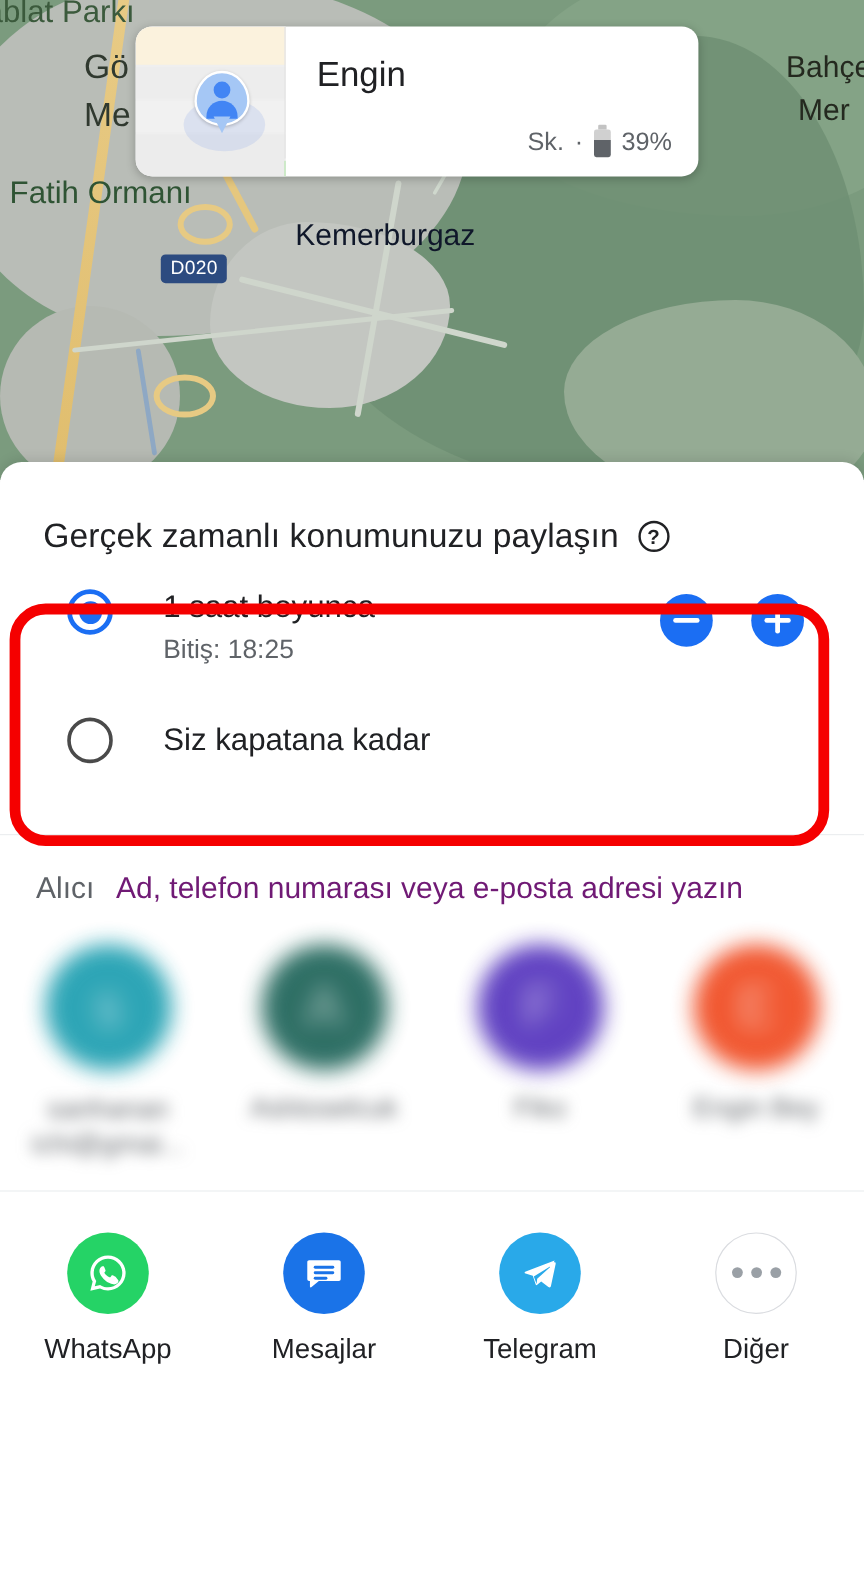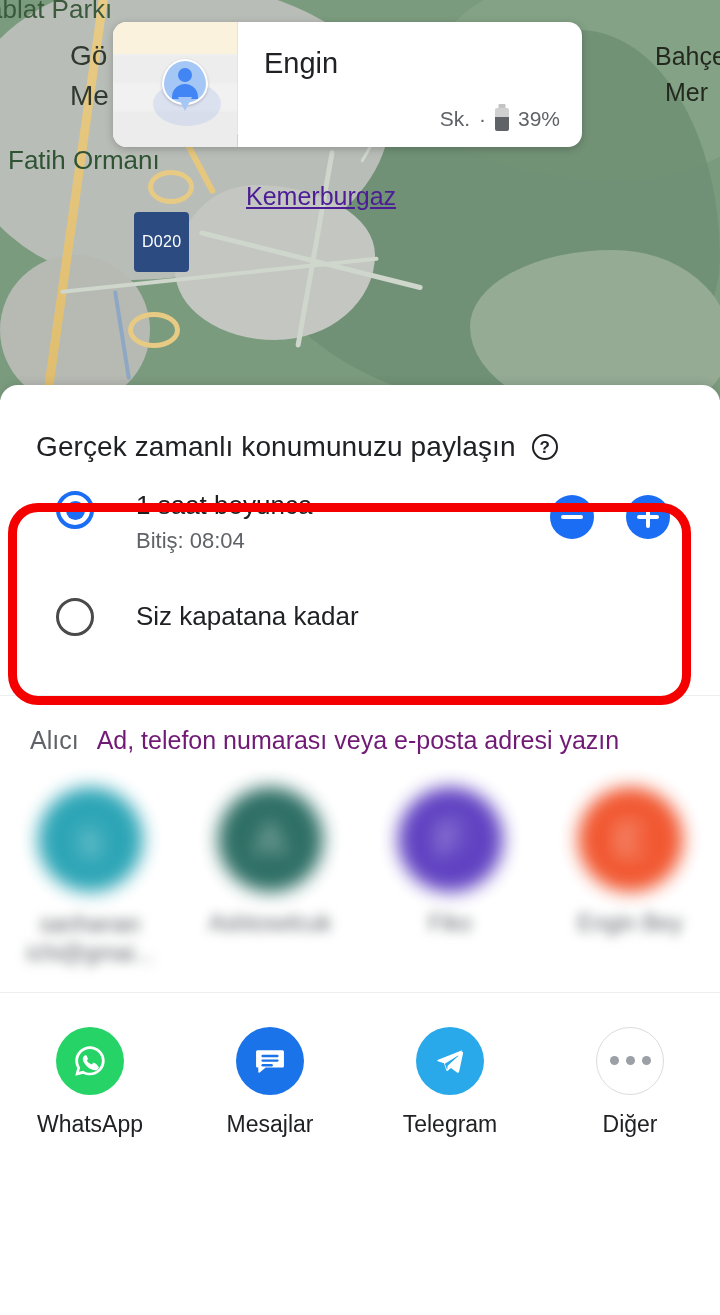--- a/index.html
+++ b/index.html
@@ -75,27 +75,27 @@
   }
   .map-label {
     position:absolute; white-space:nowrap;
     font-family:"Liberation Sans", sans-serif;
     color:#3f4a3f;
   }
   .lbl-park   { left:-12px; top:-6px; font-size:26px; color:#3b5a3c; }
   .lbl-go     { left:70px;  top:40px; font-size:28px; color:#30392f; }
   .lbl-me     { left:70px;  top:80px; font-size:28px; color:#30392f; }
   .lbl-fatih  { left:8px;   top:145px; font-size:26px; color:#2f5434; }
-  .lbl-kemer  { left:246px; top:182px; font-size:25px; color:#4c1d95;text-decoration:underline; }
+  .lbl-kemer  { left:246px; top:182px; font-size:25px; color:#0f172a; }
   .lbl-bahce  { left:655px; top:42px;  font-size:25px; color:#24291f; }
   .lbl-mer    { left:665px; top:78px;  font-size:25px; color:#24291f; }
   .road-shield {
     position:absolute; left:134px; top:212px;
     background:#2c4b80; color:#fff; font-size:16px;
-    padding:21px 8px; border-radius:4px; letter-spacing:.3px;
+    padding:3px 8px; border-radius:4px; letter-spacing:.3px;
   }
 
   
   .person-card {
     position:absolute; left:113px; top:22px; width:469px; height:125px;
     background:#fff; border-radius:14px;
     box-shadow:0 2px 8px rgba(0,0,0,.22);
     display:flex; overflow:hidden;
   }
   .person-thumb {
@@ -333,21 +333,21 @@
     </div>
 
     <div class="duration-group">
 
       <div class="dur-row first">
         <div class="radio checked">
           <div class="inner"></div>
         </div>
         <div class="dur-text">
           <div class="dur-label">1 saat boyunca</div>
-          <div class="dur-sub">Bitiş: 08:04</div>
+          <div class="dur-sub">Bitiş: 18:25</div>
         </div>
         <div class="steppers">
           <div class="step-btn">
             <span class="bar-h"></span>
           </div>
           <div class="step-btn">
             <span class="bar-h"></span>
               <span class="bar-v"></span>
           </div>
         </div>

